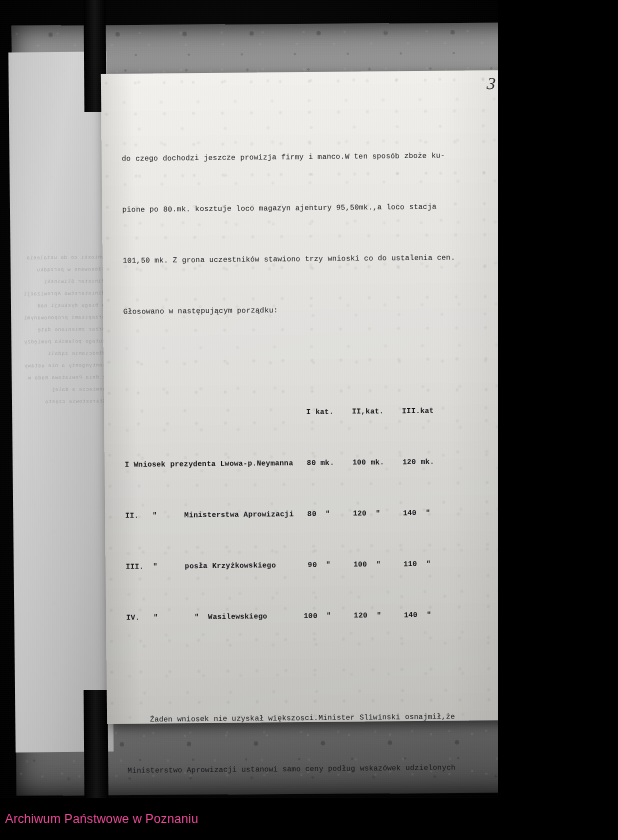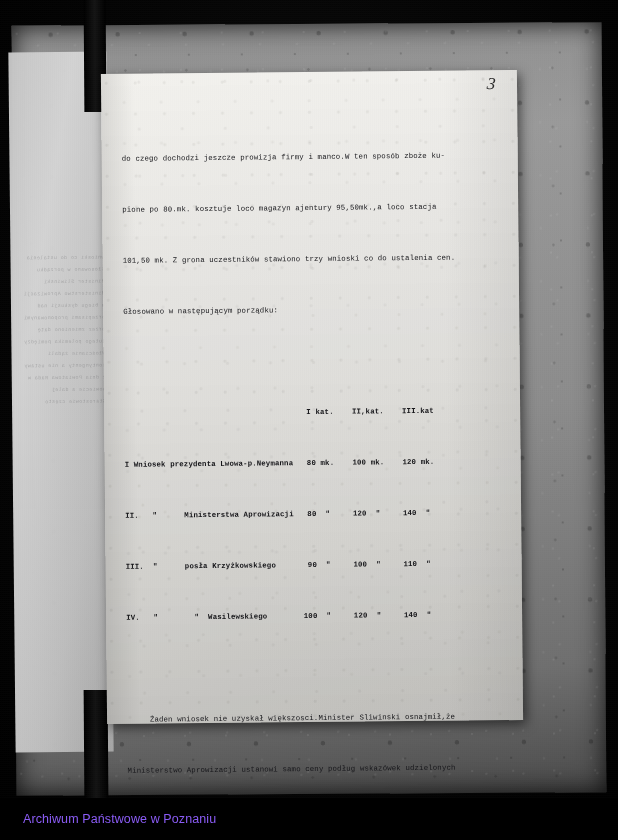--- a/index.html
+++ b/index.html
@@ -11,21 +11,21 @@
   body {
     width: 618px;
     height: 840px;
     overflow: hidden;
     font-family: "Liberation Sans", sans-serif;
   }
 
   
   .scan-frame {
     position: relative;
-    width: 618px;
+    width: 498px;
     height: 840px;
     background: #000000;
     overflow: hidden;
   }
 
   
   .surround {
     position: absolute;
     inset: 0;
     background:
@@ -189,24 +189,24 @@
     position: absolute;
     left: 0;
     bottom: 0;
     width: 618px;
     height: 42px;
     background: #000000;
     display: flex;
     align-items: center;
   }
   .caption-text {
-    color: #8b5cf6;
+    color: #ec4899;
     font-family: "Liberation Sans", sans-serif;
     font-size: 12.5px;
-    padding-left: 23px;
+    padding-left: 5px;
     letter-spacing: 0.1px;
   }
 
   
   .grain {
     position: absolute;
     inset: 0;
     pointer-events: none;
     opacity: 0.16;
     background-image:

